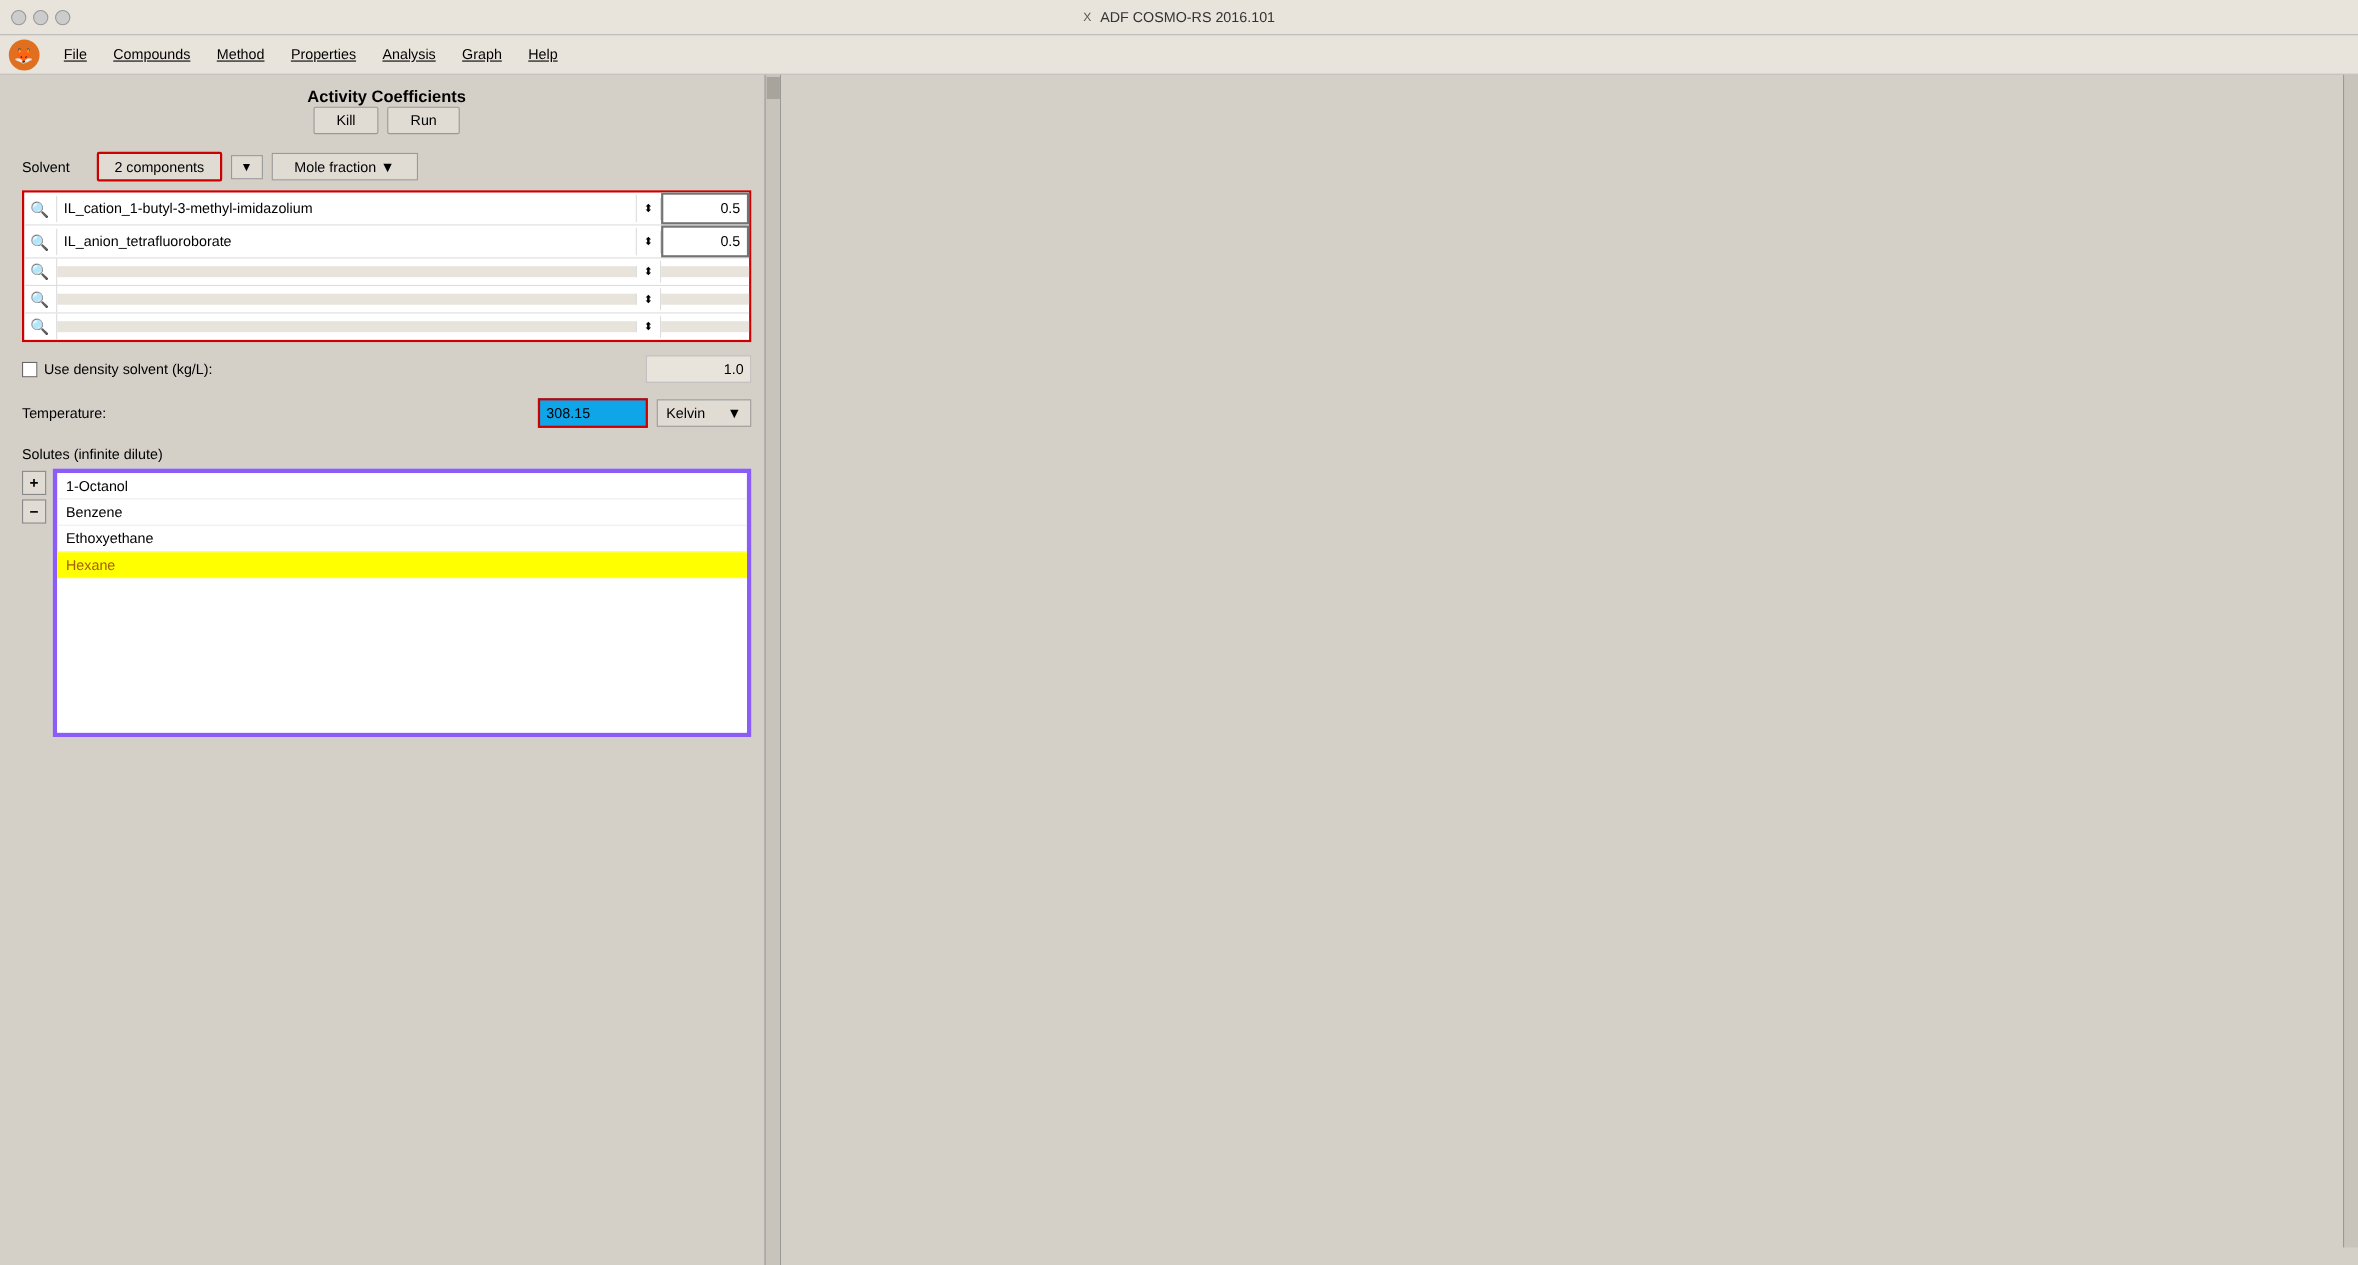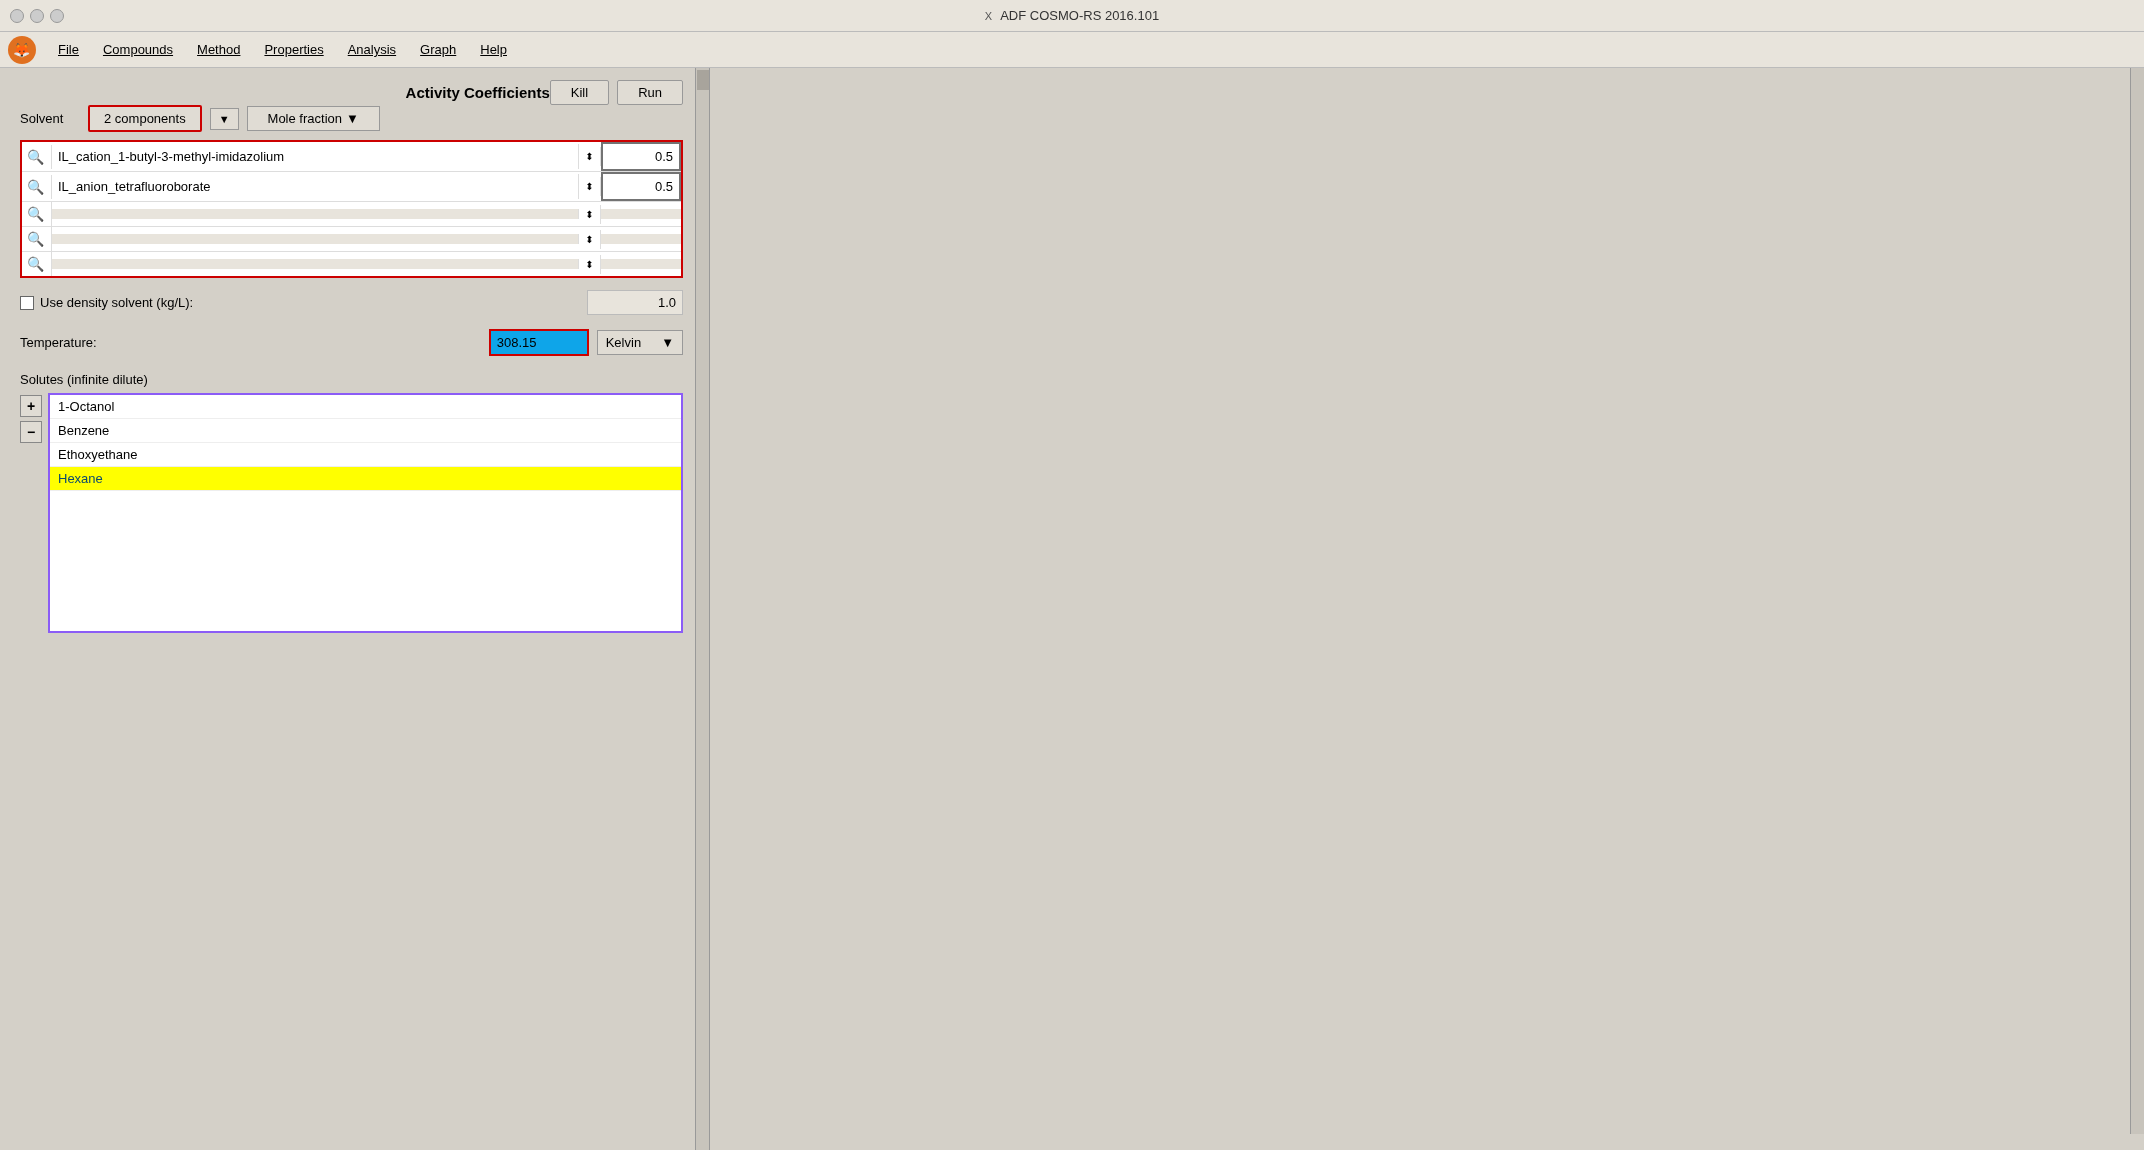--- a/index.html
+++ b/index.html
@@ -110,21 +110,22 @@
       padding: 12px 20px;
       padding-right: 26px;
       flex: 1;
     }
 
     
     .section-header {
       display: flex;
       align-items: center;
       justify-content: flex-end;
-      margin-bottom: 0;
+      margin-bottom: 16px;
+      flex-direction: column;
     }
     .section-title {
       font-size: 15px;
       font-weight: bold;
       color: #000;
     }
     .header-buttons {
       display: flex;
       gap: 8px;
     }
@@ -295,32 +296,32 @@
     .plus-btn, .minus-btn {
       width: 22px; height: 22px;
       background: #e0dcd4;
       border: 1px solid #888;
       display: flex; align-items: center; justify-content: center;
       font-size: 14px; font-weight: bold;
       cursor: pointer;
     }
     .solutes-list-wrapper {
       flex: 1;
-      border: 2px solid #8b5cf6;
+      border: 4px solid #8b5cf6;
       background: white;
     }
     .solute-item {
       padding: 4px 8px;
       font-size: 13px;
       border-bottom: 1px solid #eee;
       color: #000;
     }
     .solute-item.selected {
       background: yellow;
-      color: #0c4a6e;
+      color: #a16207;
     }
 
     
     .right-panel {
       flex: 1;
       background: #d4d0c8;
       position: relative;
     }
     .right-scrollbar-h {
       position: absolute;

